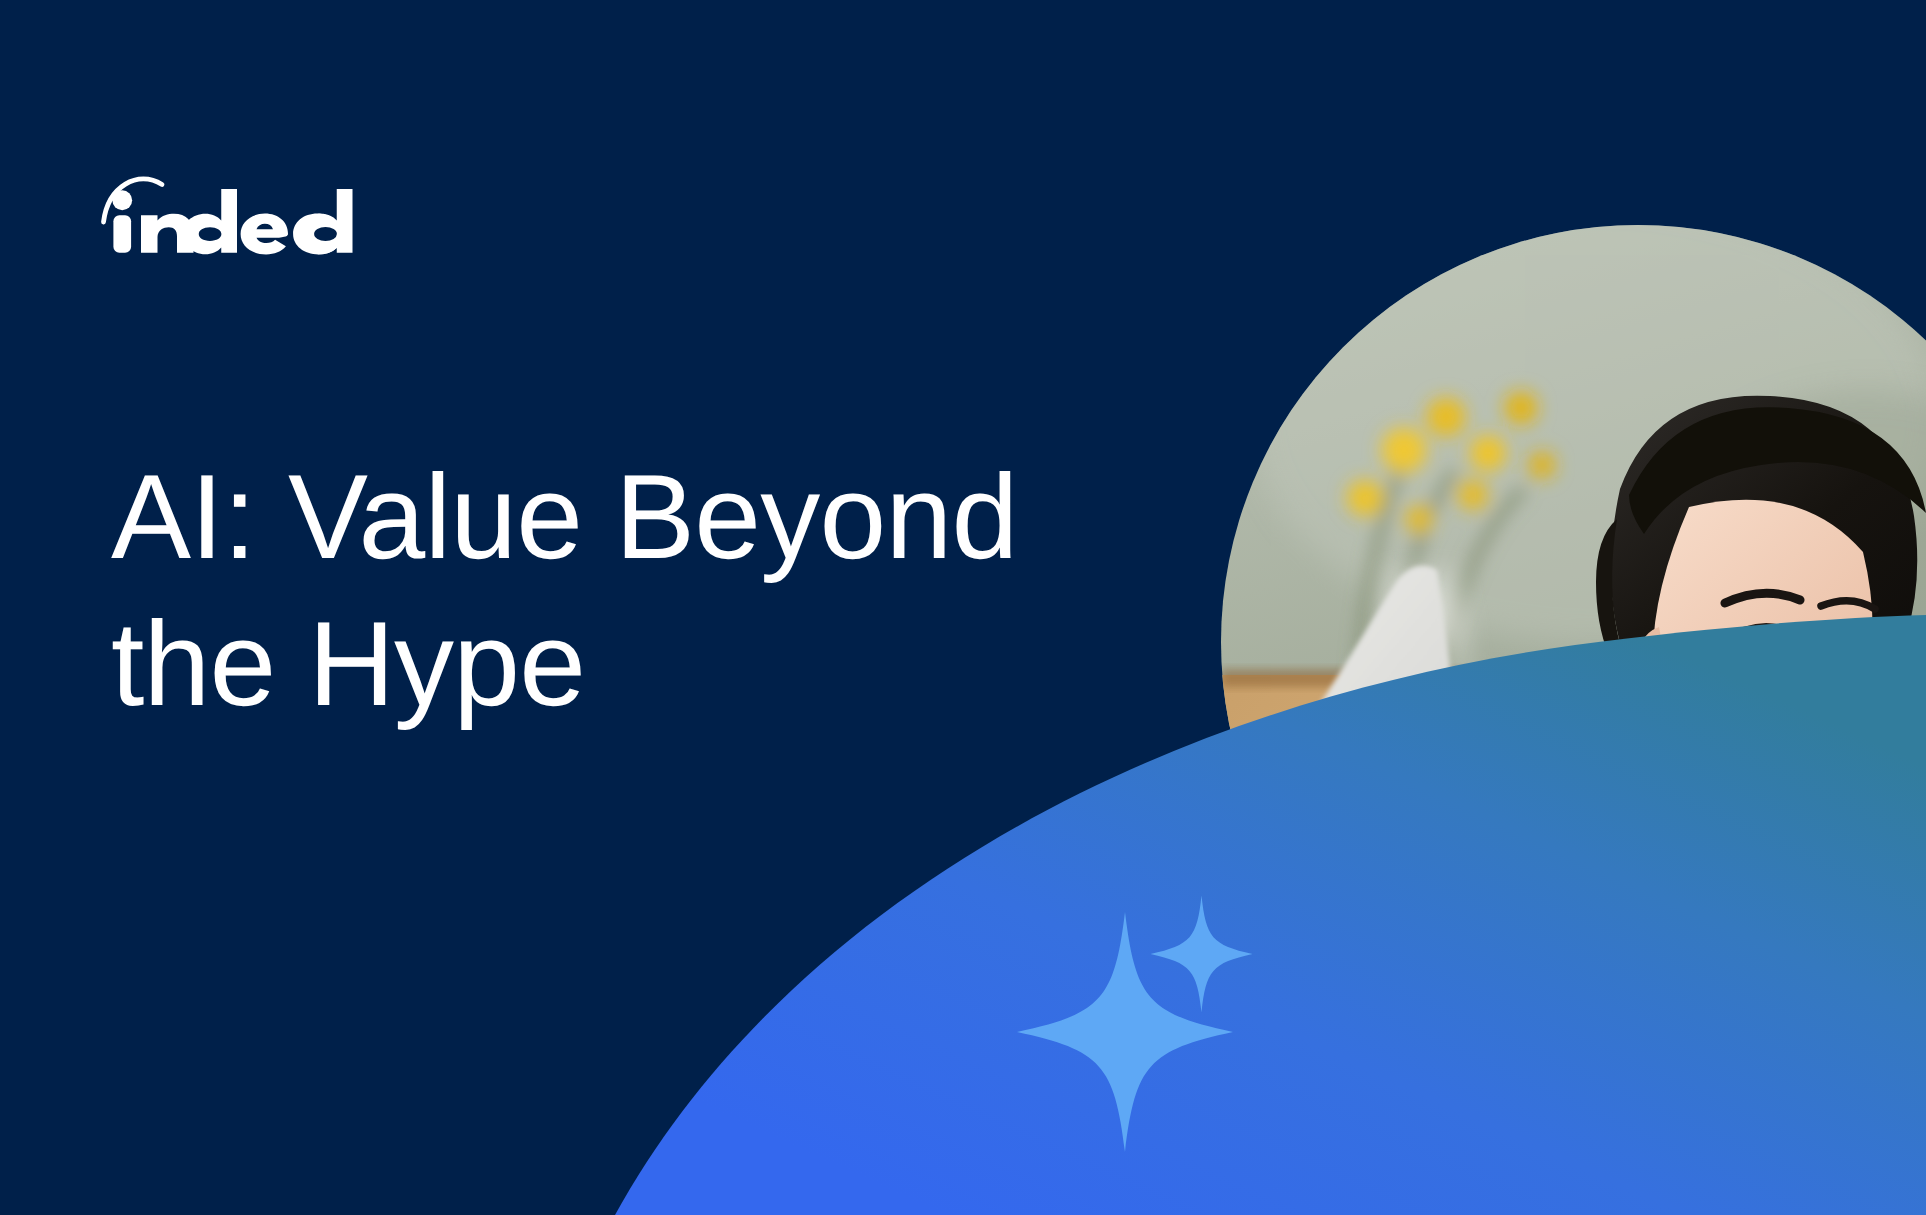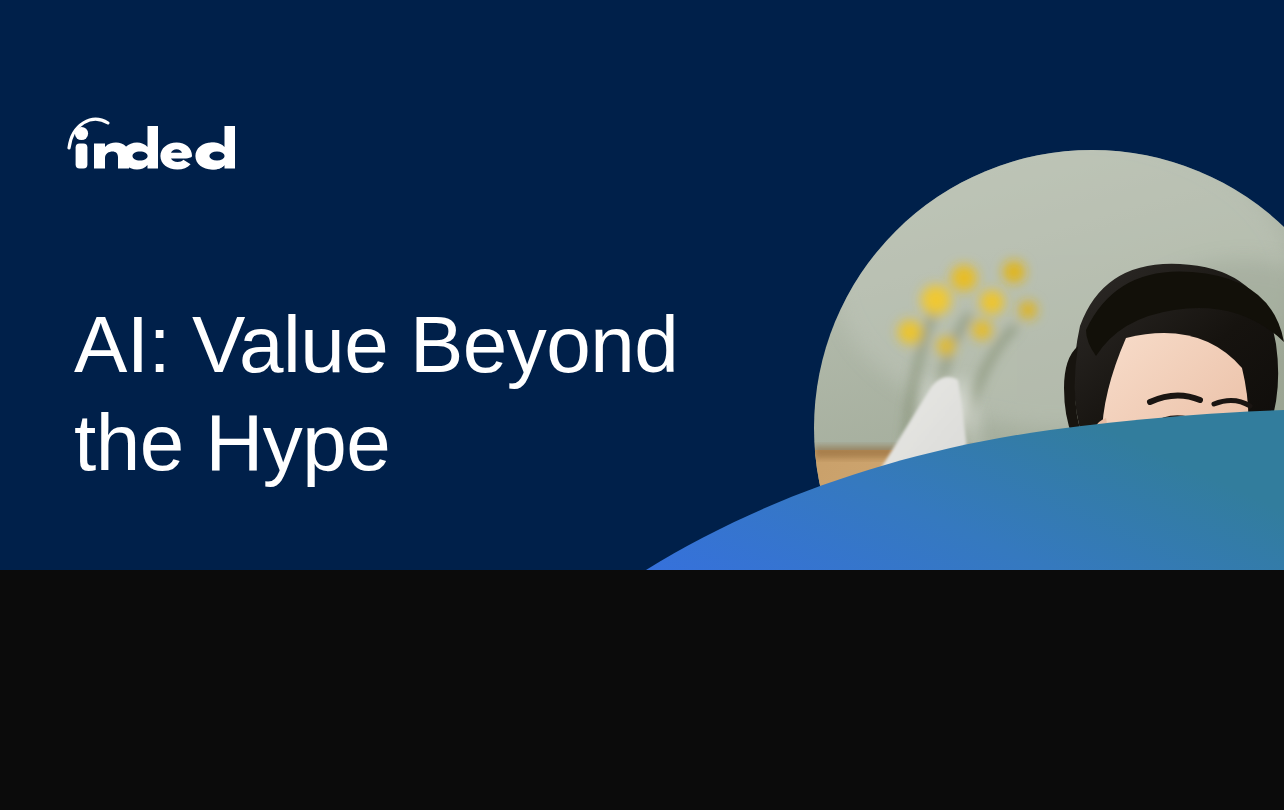--- a/index.html
+++ b/index.html
@@ -6,21 +6,21 @@
   html, body {
     margin: 0;
     padding: 0;
     background: #0b0b0b;
   }
   * { box-sizing: border-box; }
 
   .slide {
     position: relative;
     width: 1284px;
-    height: 570px;
+    height: 810px;
     overflow: hidden;
     background: #00204A;
     font-family: "Liberation Sans", sans-serif;
   }
 
   
   .bg-navy {
     position: absolute;
     inset: 0;
     background: #00204A;

